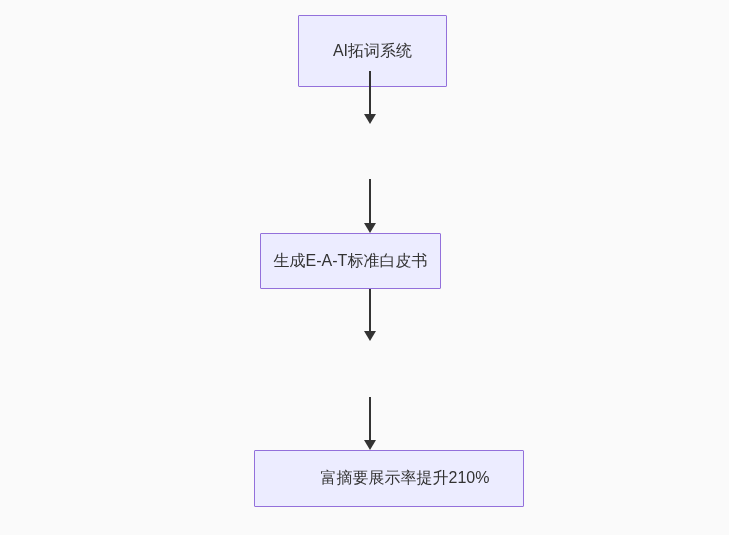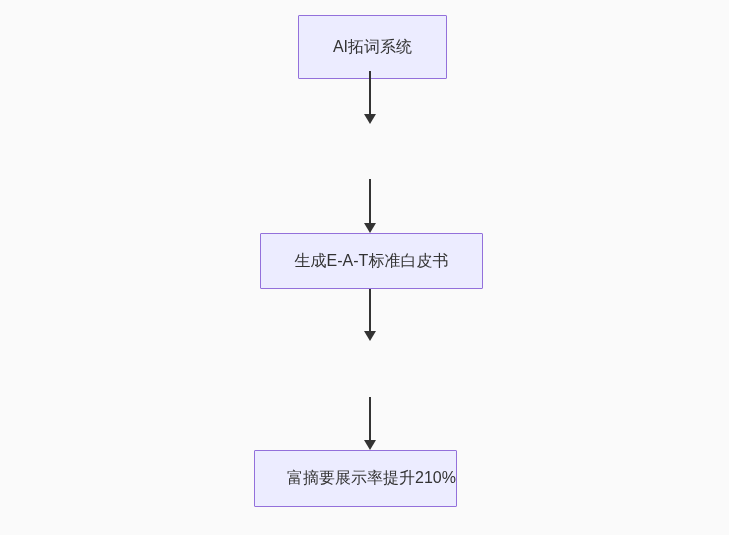--- a/index.html
+++ b/index.html
@@ -21,25 +21,25 @@
     border: 1px solid #9370DB;
     border-radius: 1px;
     display: flex;
     align-items: center;
     justify-content: center;
     font-size: 16px;
     color: #333333;
     text-align: center;
     white-space: nowrap;
   }
-  .n1 { left: 298px; top: 15px;  width: 149px; height: 64px; }
+  .n1 { left: 298px; top: 15px;  width: 149px; height: 72px; }
   .n2 { left: 275px; top: 124px; width: 192px; height: 55px; }
-  .n3 { left: 260px; top: 233px; width: 223px; height: 56px; }
+  .n3 { left: 260px; top: 233px; width: 181px; height: 56px; }
   .n4 { left: 265px; top: 341px; width: 213px; height: 56px; }
-  .n5 { left: 254px; top: 450px; width: 203px; height: 57px; padding-left: 32px; }
+  .n5 { left: 254px; top: 450px; width: 270px; height: 57px; padding-left: 32px; }
 
   .arrow {
     position: absolute;
     left: 370px;
     width: 0;
   }
   .a1 { top: 71px;  height: 53px; }
   .a2 { top: 179px; height: 54px; }
   .a3 { top: 289px; height: 52px; }
   .a4 { top: 397px; height: 53px; }

